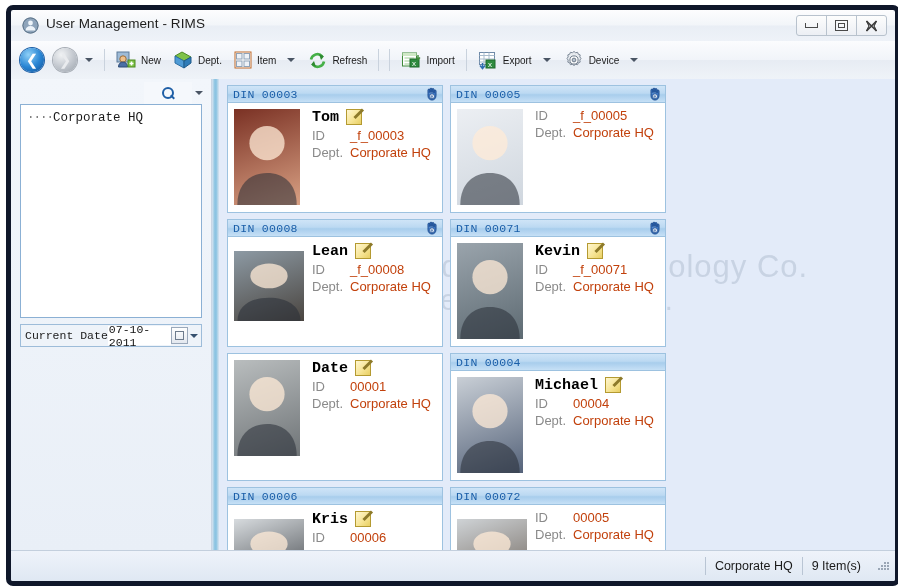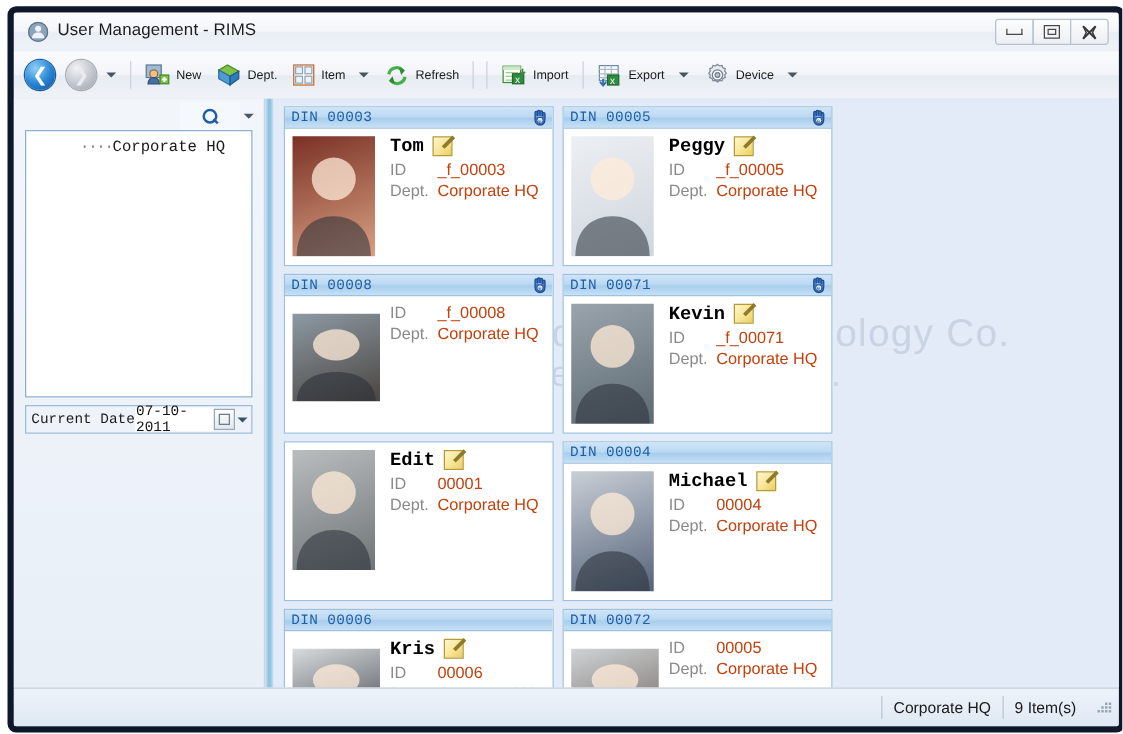--- a/index.html
+++ b/index.html
@@ -102,21 +102,21 @@
   .magnifier::before {
     content:""; position:absolute; left:0; top:0; width:8px;height:8px;
     border:2px solid #1f5fa6; border-radius:50%;
   }
   .magnifier::after {
     content:""; position:absolute; left:8px; top:9px; width:5px;height:2px;
     background:#1f5fa6; transform: rotate(45deg);
   }
   .tree-box {
     position: absolute; left: 9px; top: 25px; right: 9px; height: 212px;
-    background: #ffffff; border: 1px solid #8bb0d4; padding-left: 37px;
+    background: #ffffff; border: 1px solid #8bb0d4;
   }
   .tree-node {
     margin: 6px 0 0 6px;
     font-family: "Liberation Mono","DejaVu Sans Mono", monospace;
     font-size: 12.5px; color: #1a1a1a; white-space: nowrap;
   }
   .tree-dash { color:#7d7d7d; letter-spacing:-1px; }
   .date-row {
     position: absolute; left: 9px; top: 245px; right: 9px; height: 21px;
     border: 1px solid #9dbcd9; background: #eef3f9;
@@ -445,24 +445,20 @@
                     <circle cx="7" cy="9.3" r="2.5" fill="#eaf2fb" stroke="#1e4d8f" stroke-width=".8"></circle>
                     <text x="5.5" y="11" font-size="5" fill="#1e4d8f" font-family="Liberation Sans, sans-serif">e</text>
                   </svg></span>
               </div>
               <div class="card-body">
                 <div class="photo" style="background: linear-gradient(160deg, rgb(236, 239, 243) 0%, rgb(207, 214, 222) 100%);"><svg width="100%" height="100%" viewBox="0 0 60 90" preserveAspectRatio="none">
                     <circle cx="30" cy="32" r="16" fill="rgba(255,235,215,.75)"></circle>
                     <path d="M3 90c0-20 12-30 27-30s27 10 27 30z" fill="rgba(40,45,55,.55)"></path>
                   </svg></div>
                 <div class="info">
-                  <div class="name-row">
-                    <span class="name">Peggy</span>
-                    <span class="edit-icon"></span>
-                  </div>
                   <div class="kv">
                     <span class="k">ID</span>
                     <span class="v">_f_00005</span>
                   </div>
                   <div class="kv">
                     <span class="k">Dept.</span>
                     <span class="v">Corporate HQ</span>
                   </div>
                 </div>
               </div>
@@ -475,20 +471,24 @@
                     <circle cx="7" cy="9.3" r="2.5" fill="#eaf2fb" stroke="#1e4d8f" stroke-width=".8"></circle>
                     <text x="5.5" y="11" font-size="5" fill="#1e4d8f" font-family="Liberation Sans, sans-serif">e</text>
                   </svg></span>
               </div>
               <div class="card-body">
                 <div class="photo short" style="background: linear-gradient(160deg, rgb(141, 154, 164) 0%, rgb(74, 69, 64) 100%);"><svg width="100%" height="100%" viewBox="0 0 60 90" preserveAspectRatio="none">
                     <circle cx="30" cy="32" r="16" fill="rgba(255,235,215,.75)"></circle>
                     <path d="M3 90c0-20 12-30 27-30s27 10 27 30z" fill="rgba(40,45,55,.55)"></path>
                   </svg></div>
                 <div class="info">
+                  <div class="name-row">
+                    <span class="name">Lean</span>
+                    <span class="edit-icon"></span>
+                  </div>
                   <div class="kv">
                     <span class="k">ID</span>
                     <span class="v">_f_00008</span>
                   </div>
                   <div class="kv">
                     <span class="k">Dept.</span>
                     <span class="v">Corporate HQ</span>
                   </div>
                 </div>
               </div>
@@ -524,21 +524,21 @@
               </div>
             </div>
             <div class="card">
               <div class="card-body">
                 <div class="photo" style="background: linear-gradient(160deg, rgb(185, 189, 190) 0%, rgb(111, 116, 119) 100%);"><svg width="100%" height="100%" viewBox="0 0 60 90" preserveAspectRatio="none">
                     <circle cx="30" cy="32" r="16" fill="rgba(255,235,215,.75)"></circle>
                     <path d="M3 90c0-20 12-30 27-30s27 10 27 30z" fill="rgba(40,45,55,.55)"></path>
                   </svg></div>
                 <div class="info">
                   <div class="name-row">
-                    <span class="name">Edit</span>
+                    <span class="name">Date</span>
                     <span class="edit-icon"></span>
                   </div>
                   <div class="kv">
                     <span class="k">ID</span>
                     <span class="v">00001</span>
                   </div>
                   <div class="kv">
                     <span class="k">Dept.</span>
                     <span class="v">Corporate HQ</span>
                   </div>

